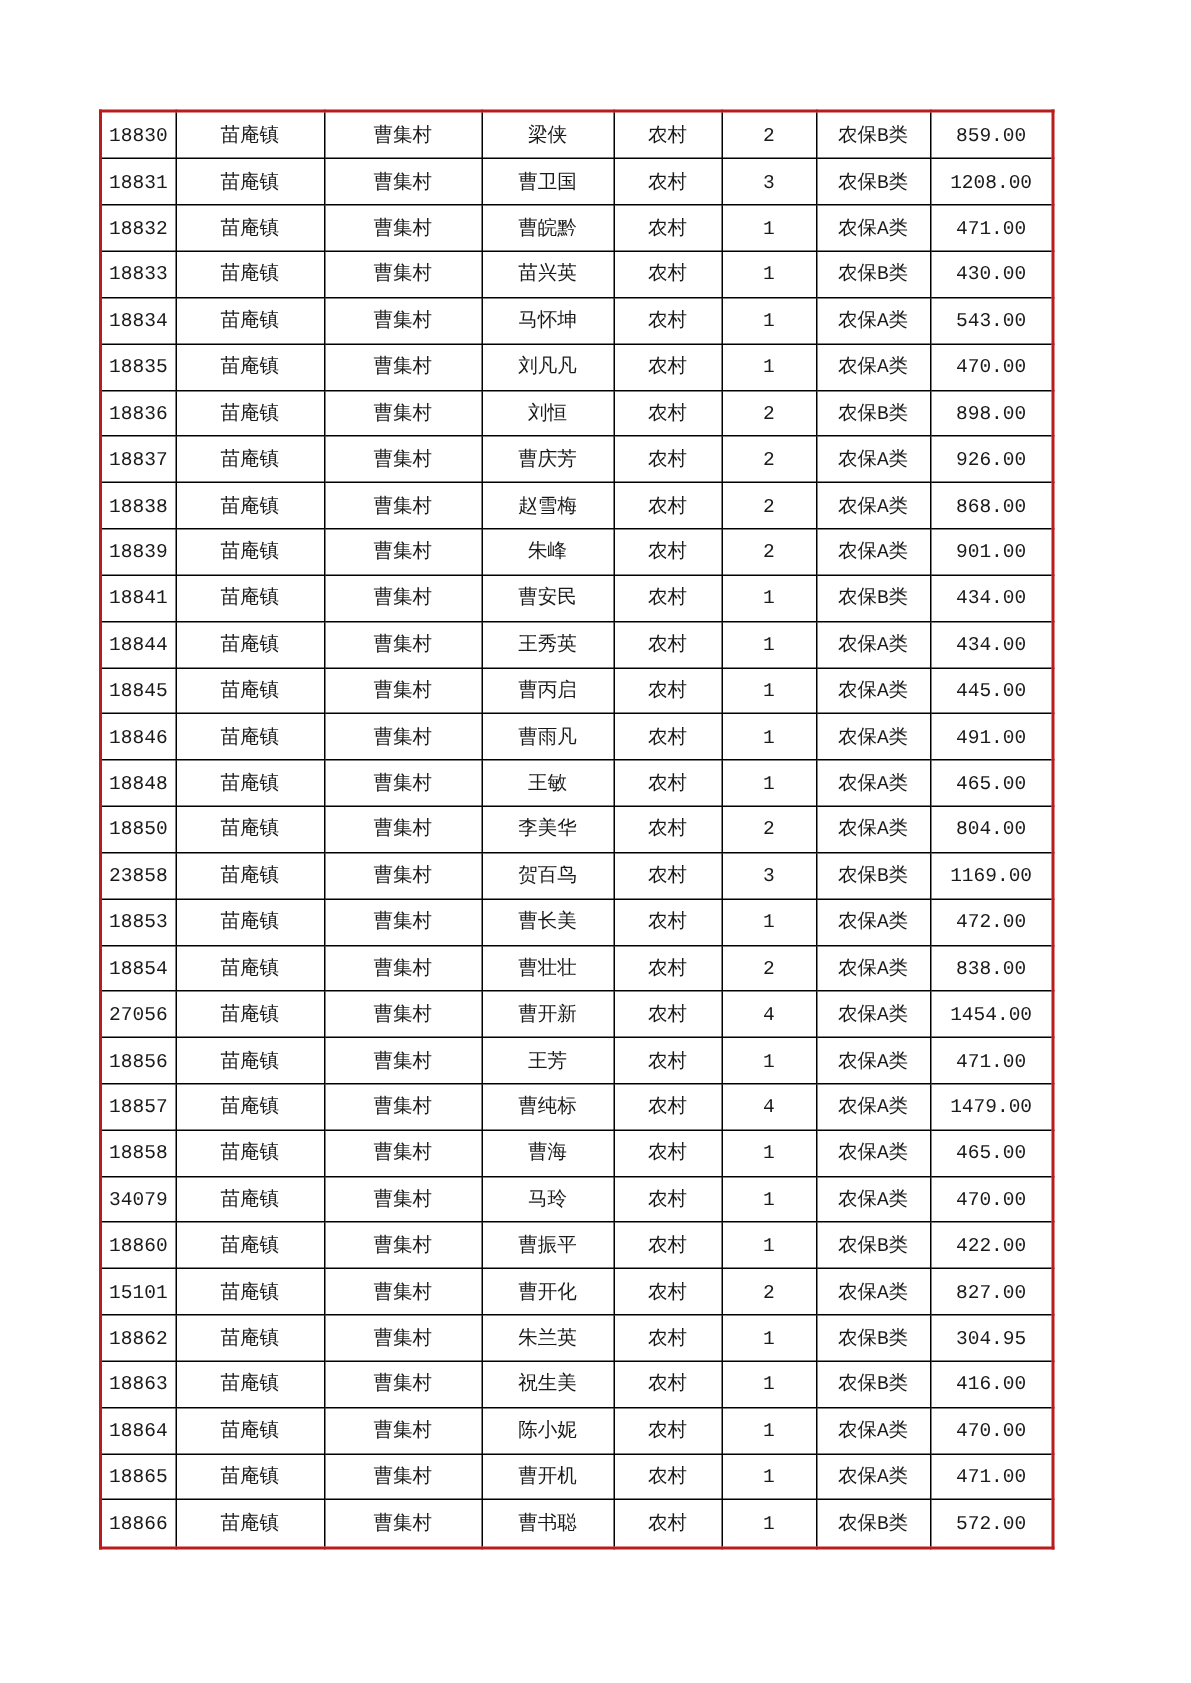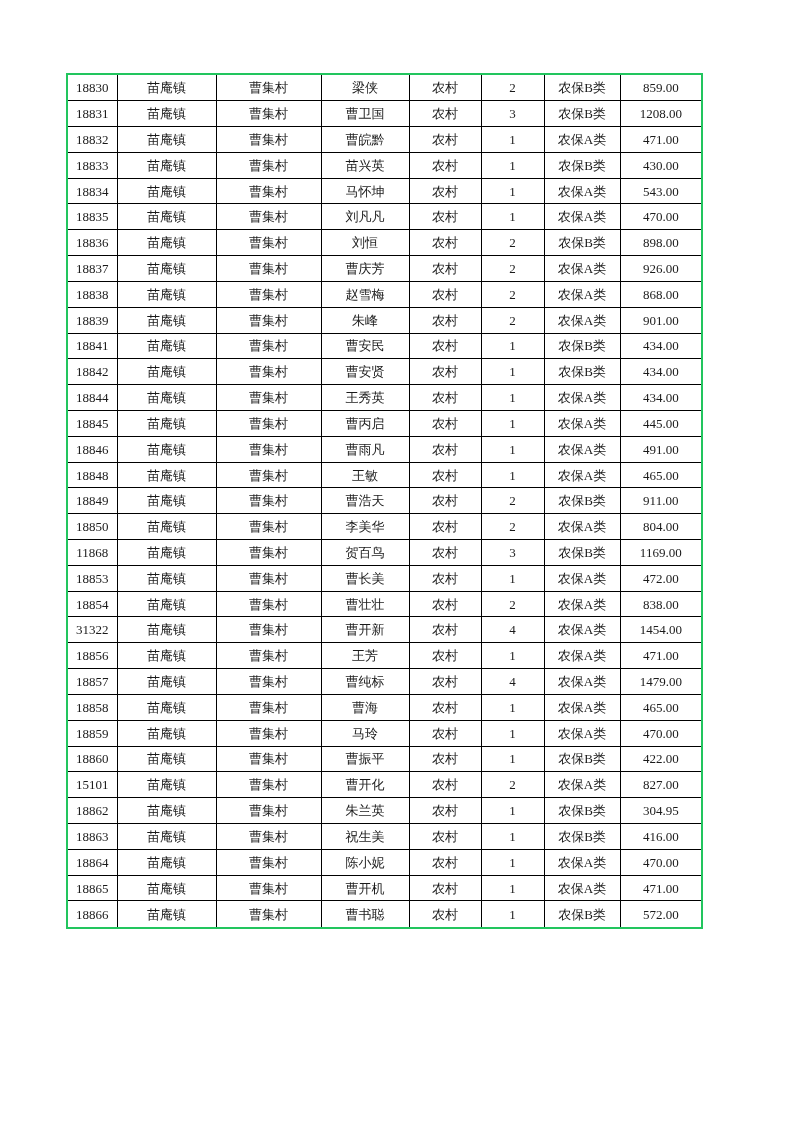--- a/index.html
+++ b/index.html
@@ -15,24 +15,25 @@
     width: 794px;
     height: 1122px;
     background: #ffffff;
     overflow: hidden;
   }
   table.records {
     position: absolute;
     left: 66px;
     top: 73px;
     width: 635px;
-    height: 856px;
+    height: 960px;
     border-collapse: collapse;
     table-layout: fixed;
-    border: 2px solid #22c55e;
+    border: 2px solid #b91c1c;
+    font-family: Liberation Mono, monospace;
   }
   table.records td {
     border: 1px solid #000000;
     text-align: center;
     vertical-align: middle;
     font-size: 13px;
     line-height: 1;
     white-space: nowrap;
     overflow: hidden;
     padding: 0 2px;
@@ -158,40 +159,30 @@
           <td>18841</td>
           <td>苗庵镇</td>
           <td>曹集村</td>
           <td>曹安民</td>
           <td>农村</td>
           <td>1</td>
           <td>农保B类</td>
           <td>434.00</td>
         </tr>
         <tr>
-          <td>18842</td>
-          <td>苗庵镇</td>
-          <td>曹集村</td>
-          <td>曹安贤</td>
-          <td>农村</td>
-          <td>1</td>
-          <td>农保B类</td>
+          <td>18844</td>
+          <td>苗庵镇</td>
+          <td>曹集村</td>
+          <td>王秀英</td>
+          <td>农村</td>
+          <td>1</td>
+          <td>农保A类</td>
           <td>434.00</td>
         </tr>
         <tr>
-          <td>18844</td>
-          <td>苗庵镇</td>
-          <td>曹集村</td>
-          <td>王秀英</td>
-          <td>农村</td>
-          <td>1</td>
-          <td>农保A类</td>
-          <td>434.00</td>
-        </tr>
-        <tr>
           <td>18845</td>
           <td>苗庵镇</td>
           <td>曹集村</td>
           <td>曹丙启</td>
           <td>农村</td>
           <td>1</td>
           <td>农保A类</td>
           <td>445.00</td>
         </tr>
         <tr>
@@ -208,41 +199,31 @@
           <td>18848</td>
           <td>苗庵镇</td>
           <td>曹集村</td>
           <td>王敏</td>
           <td>农村</td>
           <td>1</td>
           <td>农保A类</td>
           <td>465.00</td>
         </tr>
         <tr>
-          <td>18849</td>
-          <td>苗庵镇</td>
-          <td>曹集村</td>
-          <td>曹浩天</td>
-          <td>农村</td>
-          <td>2</td>
-          <td>农保B类</td>
-          <td>911.00</td>
-        </tr>
-        <tr>
           <td>18850</td>
           <td>苗庵镇</td>
           <td>曹集村</td>
           <td>李美华</td>
           <td>农村</td>
           <td>2</td>
           <td>农保A类</td>
           <td>804.00</td>
         </tr>
         <tr>
-          <td>11868</td>
+          <td>23858</td>
           <td>苗庵镇</td>
           <td>曹集村</td>
           <td>贺百鸟</td>
           <td>农村</td>
           <td>3</td>
           <td>农保B类</td>
           <td>1169.00</td>
         </tr>
         <tr>
           <td>18853</td>
@@ -258,21 +239,21 @@
           <td>18854</td>
           <td>苗庵镇</td>
           <td>曹集村</td>
           <td>曹壮壮</td>
           <td>农村</td>
           <td>2</td>
           <td>农保A类</td>
           <td>838.00</td>
         </tr>
         <tr>
-          <td>31322</td>
+          <td>27056</td>
           <td>苗庵镇</td>
           <td>曹集村</td>
           <td>曹开新</td>
           <td>农村</td>
           <td>4</td>
           <td>农保A类</td>
           <td>1454.00</td>
         </tr>
         <tr>
           <td>18856</td>
@@ -298,21 +279,21 @@
           <td>18858</td>
           <td>苗庵镇</td>
           <td>曹集村</td>
           <td>曹海</td>
           <td>农村</td>
           <td>1</td>
           <td>农保A类</td>
           <td>465.00</td>
         </tr>
         <tr>
-          <td>18859</td>
+          <td>34079</td>
           <td>苗庵镇</td>
           <td>曹集村</td>
           <td>马玲</td>
           <td>农村</td>
           <td>1</td>
           <td>农保A类</td>
           <td>470.00</td>
         </tr>
         <tr>
           <td>18860</td>

